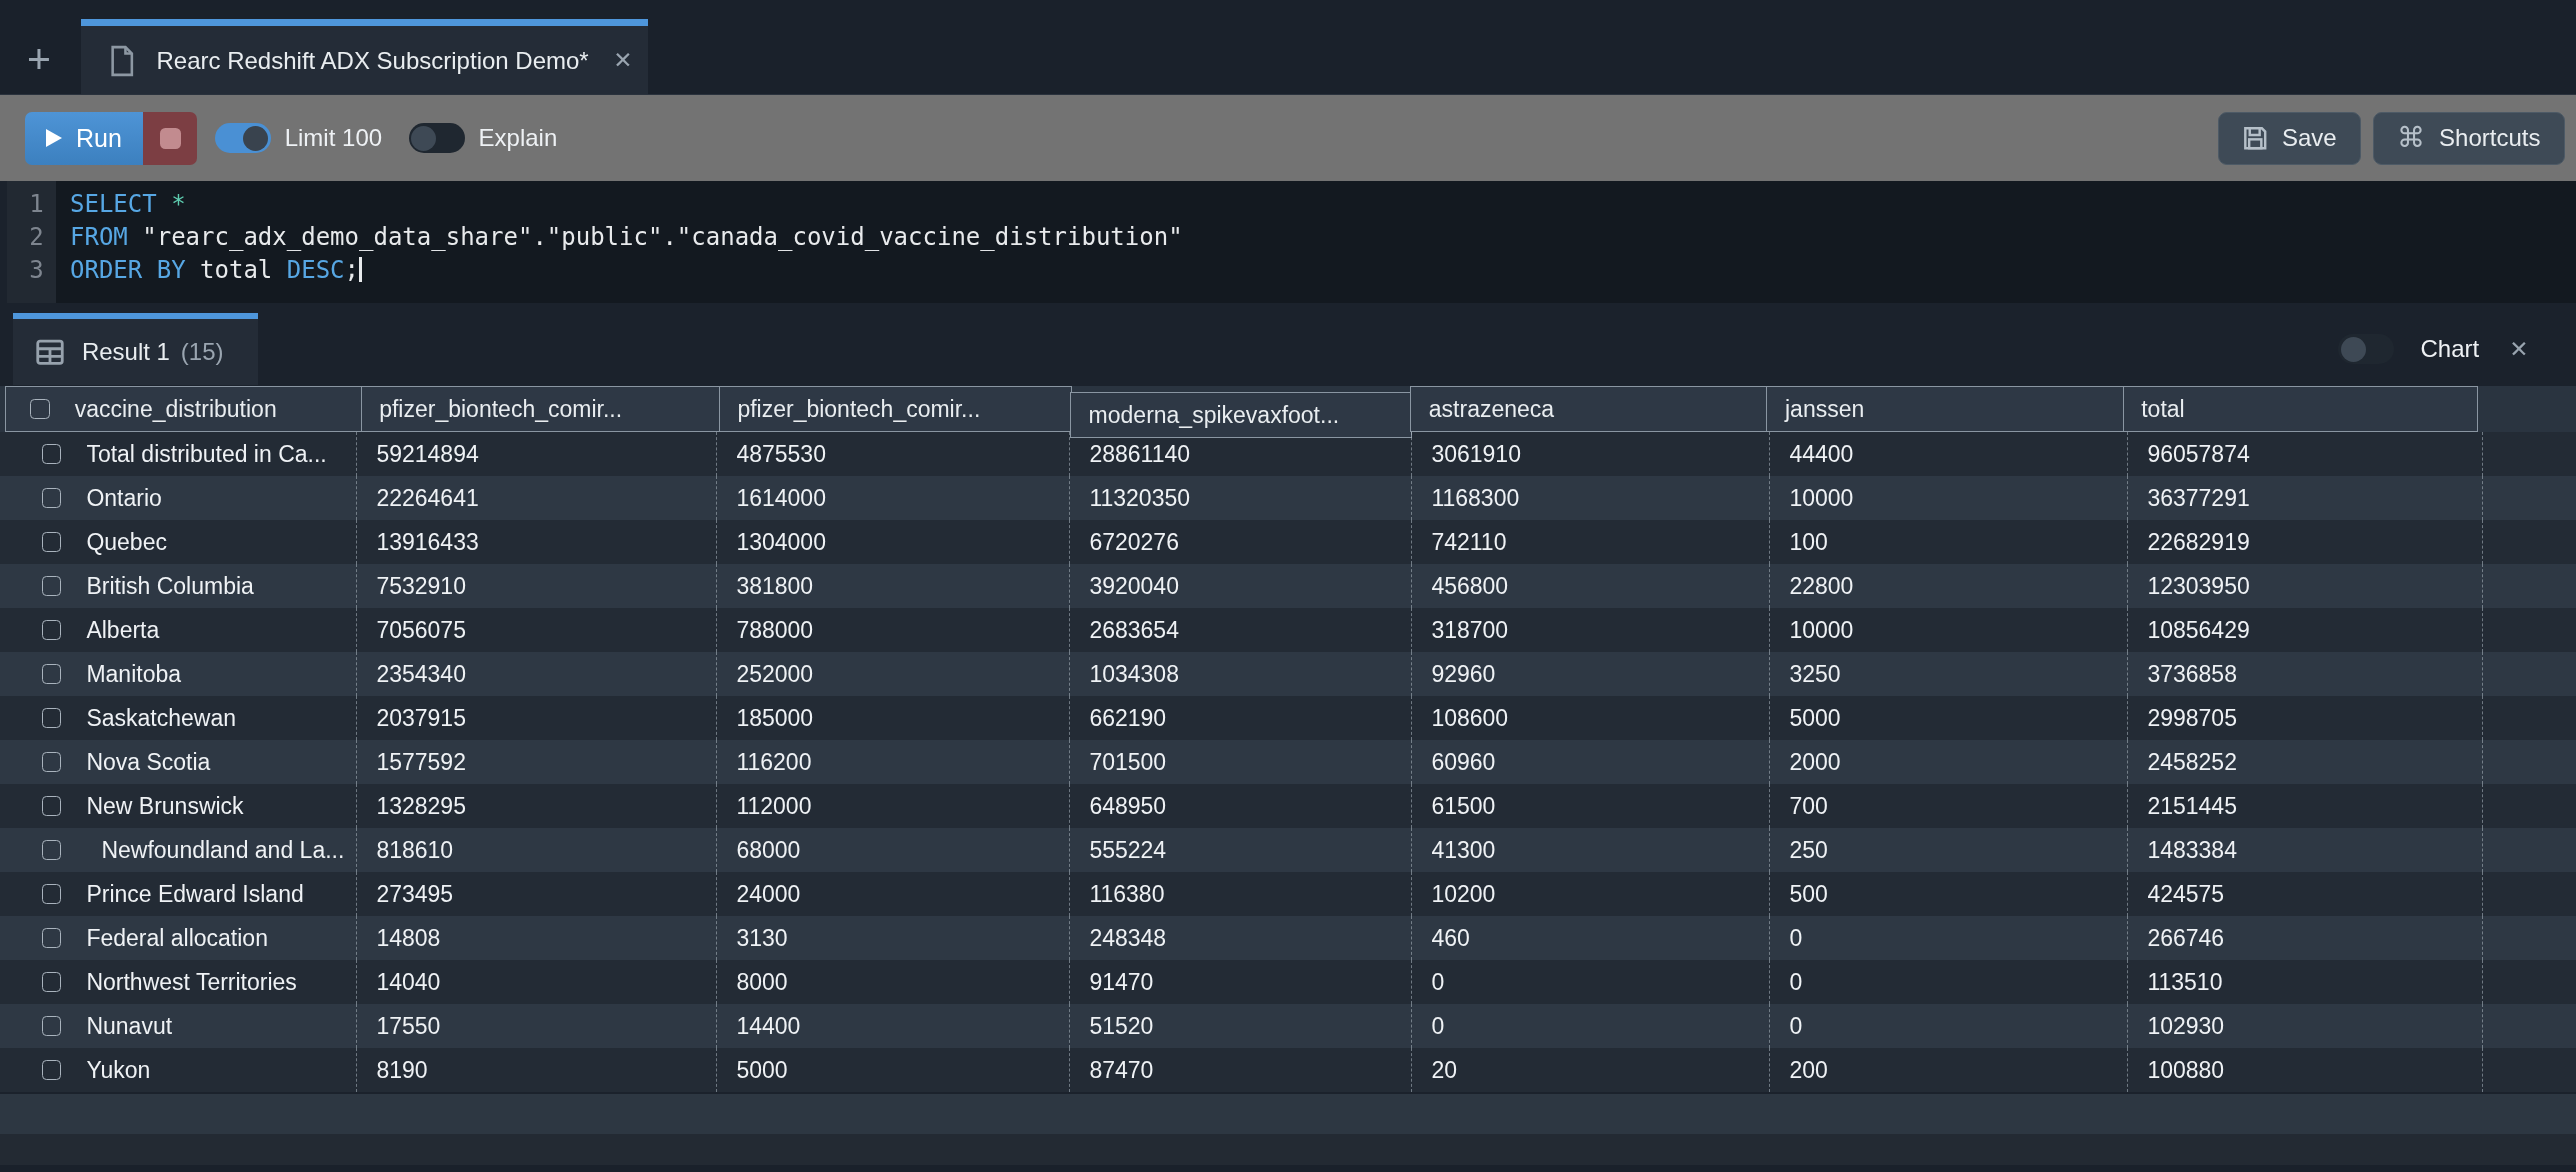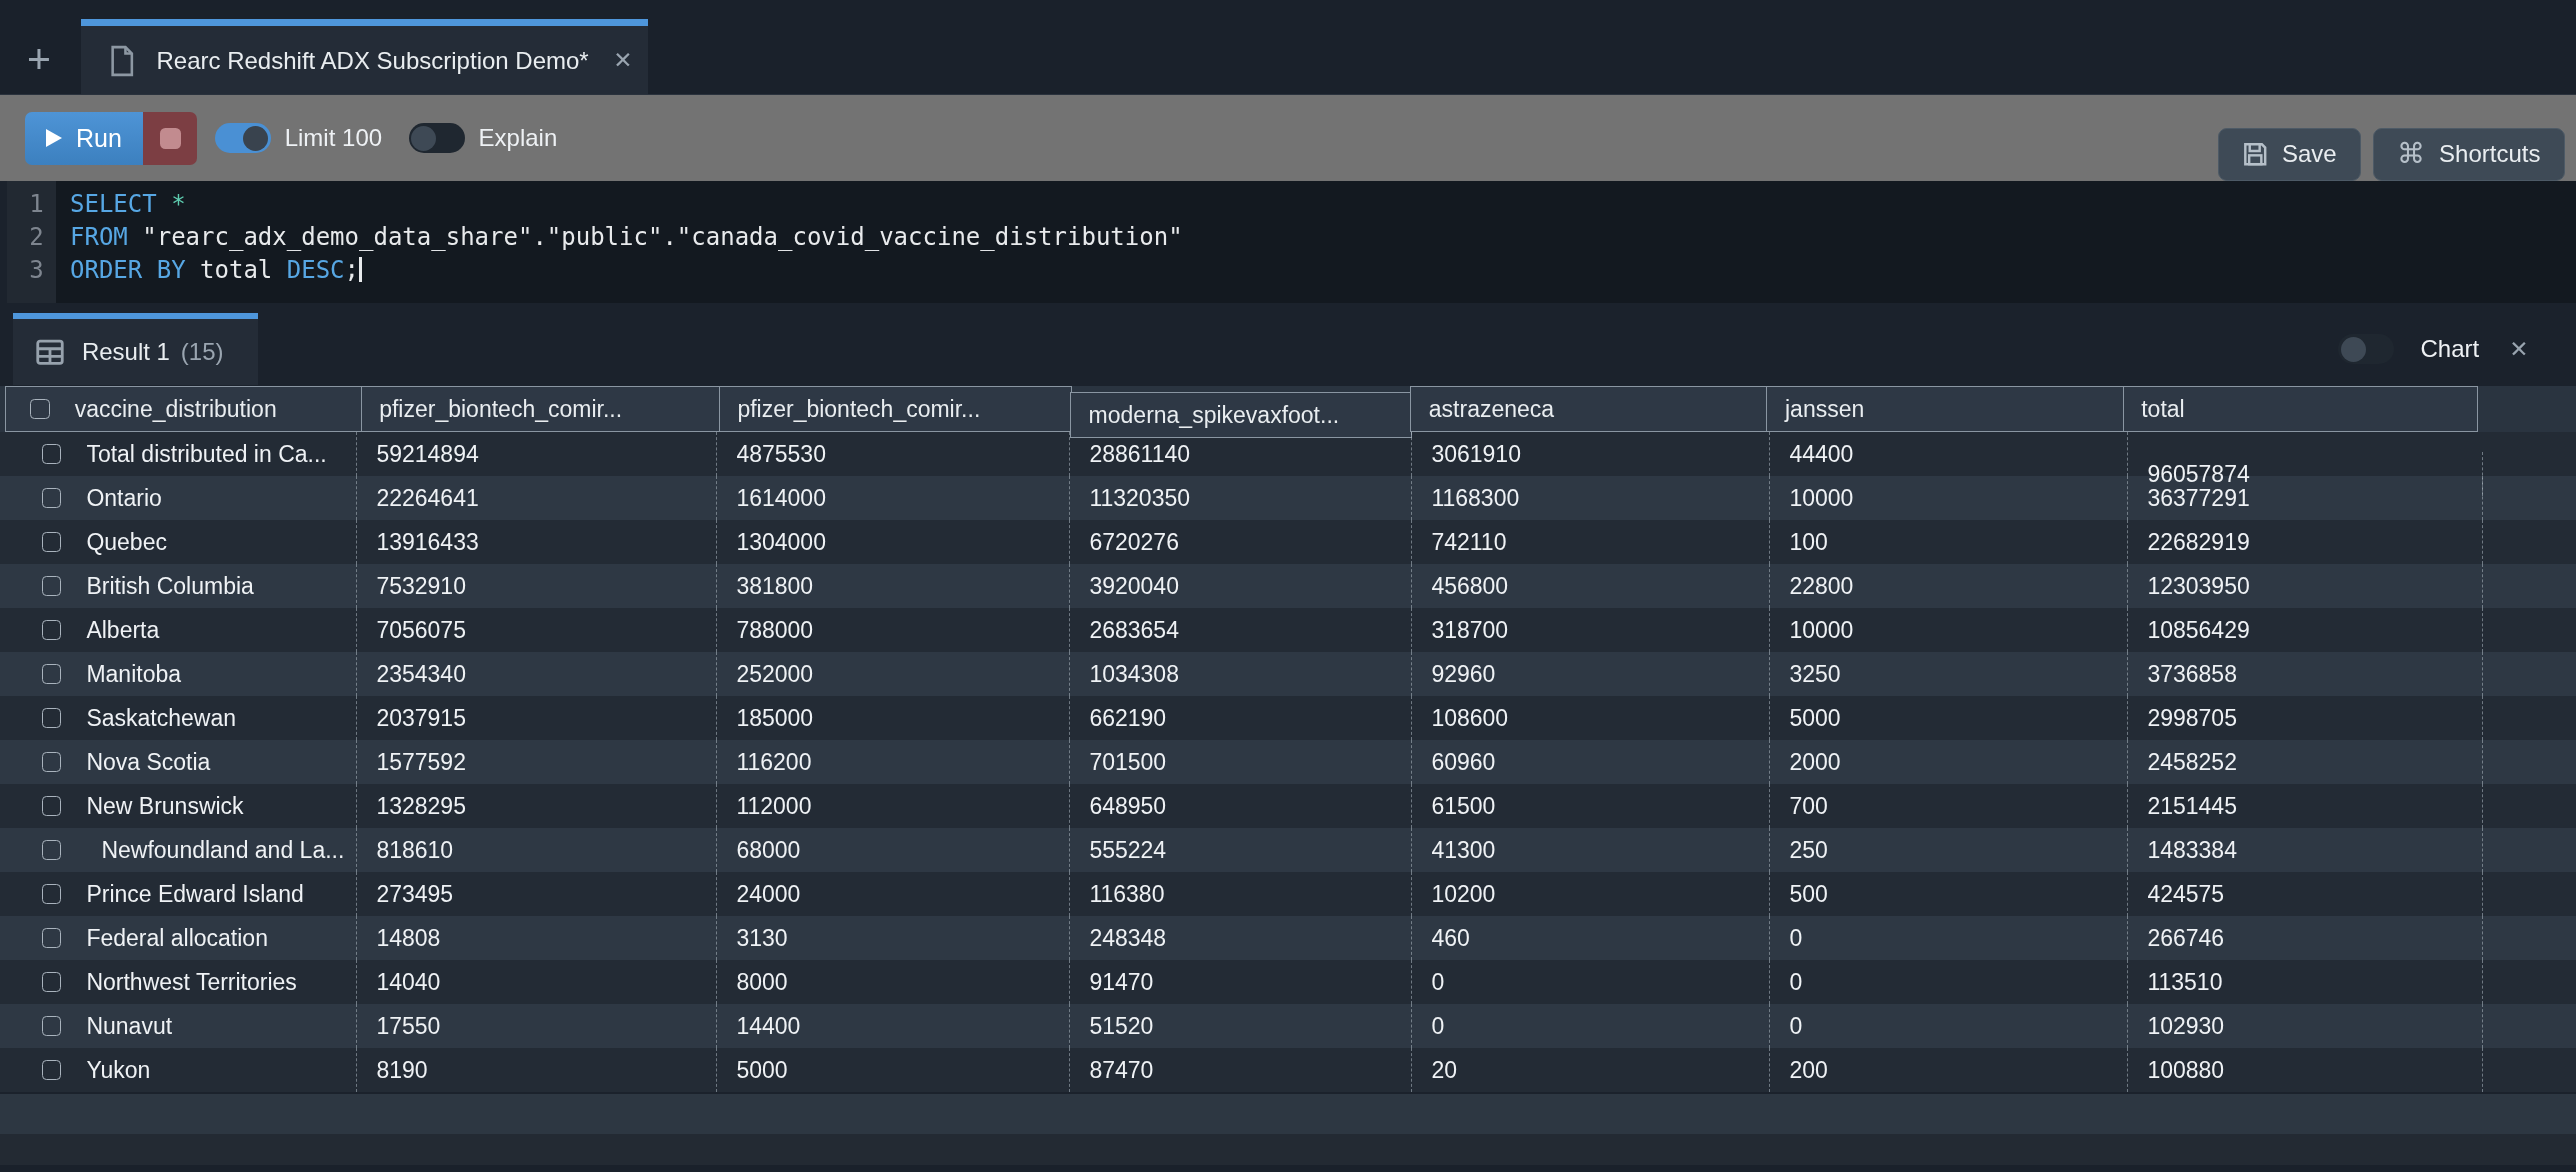--- a/index.html
+++ b/index.html
@@ -42,21 +42,21 @@
   .stop-square { width:21px; height:21px; border-radius:5.3px; background:#c28b8f; }
 
   .toggle { width:56px; height:30px; border-radius:15px; position:relative; cursor:pointer; flex:0 0 auto; }
   .toggle.on  { background:#4a90d4; }
   .toggle.off { background:#1f2730; }
   .toggle .knob { position:absolute; top:2.6px; width:25px; height:25px; border-radius:50%; }
   .toggle.on  .knob { right:2.6px; background:#39434e; }
   .toggle.off .knob { left:2.6px; background:#3e4955; }
   .toggle-label { font-size:24px; color:#eef1f4; white-space:nowrap; }
 
-  .toolbar-right { position:absolute; right:11.5px; top:16px; height:86px; display:flex; align-items:center; gap:12.4px; }
+  .toolbar-right { position:absolute; right:11.5px; top:0; height:86px; display:flex; align-items:center; gap:12.4px; }
   .tool-btn {
     height:53px; padding:0 23px; background:#3e4a56; border:1.8px solid #4d5a66; border-radius:8.8px;
     display:flex; align-items:center; gap:14px; color:#e9edf0; font-size:24px; cursor:pointer;
   }
   .tool-btn .btn-icon { color:#b6c0c9; display:flex; align-items:center; }
   .cmd-glyph { font-size:28px; line-height:26.5px; color:#9fa9b3; }
 
   
   .editor { position:absolute; left:7px; top:181px; width:2569px; height:122px; background:#131920; }
   .gutter-bg { position:absolute; left:0; top:0; width:49px; height:100%; background:#222932; }
@@ -240,21 +240,21 @@
         </div>
         <div class="tcell" style="width: 342px;">
           <span>28861140</span>
         </div>
         <div class="tcell" style="width: 358px;">
           <span>3061910</span>
         </div>
         <div class="tcell" style="width: 358px;">
           <span>44400</span>
         </div>
-        <div class="tcell" style="width: 355px; margin-top: 20px;">
+        <div class="tcell" style="width: 355px;">
           <span>96057874</span>
         </div>
       </div>
       <div class="trow even">
         <div class="tcell" style="width: 357px;">
           <span class="checkbox"></span>
           <span>Ontario</span>
         </div>
         <div class="tcell" style="width: 360px;">
           <span>22264641</span>

